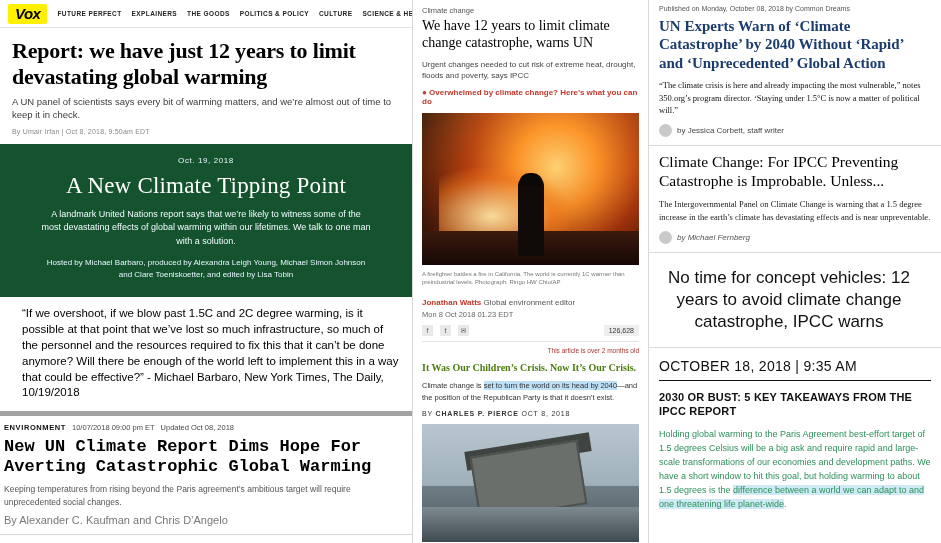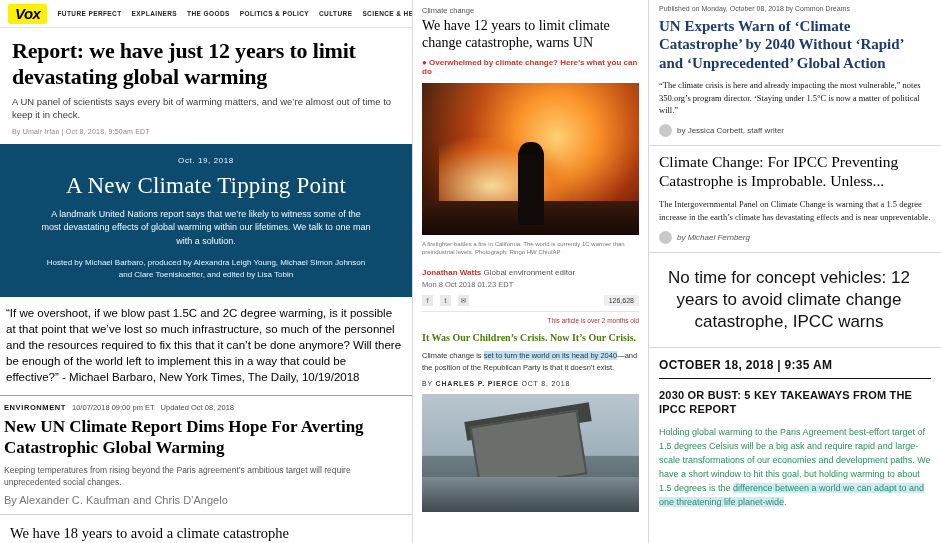--- a/index.html
+++ b/index.html
@@ -33,42 +33,42 @@
   .vox-body { padding:10px 12px 9px 12px; }
   .vox-head {
     font-family:"Liberation Serif", serif; font-weight:bold;
     font-size:22px; line-height:1.16; color:#000; letter-spacing:-0.2px;
   }
   .vox-dek { font-size:9.5px; color:#3b3b3b; margin-top:7px; line-height:1.35; }
   .vox-byline { font-size:7px; color:#8a8a8a; margin-top:6px; letter-spacing:0.2px; }
 
   
   .daily {
-    background:#0c4a6e; color:#fff; padding:12px 22px 16px 22px; text-align:center;
+    background:#14532d; color:#fff; padding:12px 22px 16px 22px; text-align:center;
   }
   .daily-date { font-size:8px; letter-spacing:0.6px; margin-bottom:8px; color:#eaf6ff; }
   .daily-title {
     font-family:"Liberation Serif", serif; font-size:23px; font-weight:normal;
     letter-spacing:0.2px; margin-bottom:9px;
   }
   .daily-sum { font-size:9px; line-height:1.5; color:#f2fbff; max-width:330px; margin:0 auto 9px auto; }
   .daily-credits { font-size:8px; line-height:1.5; color:#e6f5ff; max-width:330px; margin:0 auto; }
 
   
   .quote {
-    padding:9px 10px 10px 6px; font-size:11.5px; line-height:1.38; color:#000;
-    border-bottom:1px solid #a3a3a3;
+    padding:9px 10px 10px 22px; font-size:11.5px; line-height:1.38; color:#000;
+    border-bottom:5px solid #a3a3a3;
   }
 
   
   .hp { padding:7px 10px 8px 4px; border-bottom:1px solid #d5d5d5;}
   .hp-kicker { display:flex; align-items:center; gap:6px; font-size:7.5px; color:#4a4a4a; }
   .hp-kicker .tag { font-weight:bold; color:#111; letter-spacing:0.6px; }
   .hp-head {
-    font-family:Liberation Serif, serif; font-weight:bold; font-size:17px;
+    font-family:Liberation Mono, monospace; font-weight:bold; font-size:17px;
     line-height:1.18; margin-top:5px; color:#000;
   }
   .hp-dek { font-size:8.5px; color:#555; line-height:1.45; margin-top:6px; }
   .hp-by { font-size:11px; color:#777; margin-top:6px; }
 
   
   .eco { padding:9px 10px 8px 10px; }
   .eco-head {
     font-family:"Liberation Serif", serif; font-size:14.5px; color:#000;
     line-height:1.25; margin-bottom:9px;
@@ -160,21 +160,21 @@
   .ipcc-head {
     font-family:"Liberation Serif", serif; font-size:15.5px; line-height:1.22; color:#000;
   }
   .ipcc-dek { font-family:"Liberation Serif", serif; font-size:8.5px; color:#222; line-height:1.5; margin-top:7px; }
   .ipcc-by { font-size:8px; color:#555; margin-top:8px; display:flex; align-items:center; gap:5px; font-style:italic;}
 
   .tc { padding:14px 24px 14px 12px; border-bottom:1px solid #d9d9d9; text-align:center; }
   .tc-head { font-size:17px; line-height:1.28; color:#111; }
 
   .vice { padding:10px 10px 10px 10px; }
-  .vice-date { font-size:12px; font-weight:bold; color:#111; letter-spacing:0.3px; }
+  .vice-date { font-size:14px; font-weight:normal; color:#111; letter-spacing:0.3px; }
   .vice-rule { border:0; border-top:1px solid #111; margin:6px 0 9px 0; }
   .vice-head { font-size:11px; font-weight:bold; line-height:1.3; color:#111; letter-spacing:0.2px; }
   .vice-body { font-size:9px; line-height:1.55; color:#2f8f5b; margin-top:10px; }
   .hl-cyan { background:#cdeaf5; }
 </style>
 </head>
 <body>
 
 <div class="collage">
 
@@ -223,20 +223,21 @@
     <div class="eco">
       <div class="eco-head">We have 18 years to avoid a climate catastrophe</div>
 
     </div>
   </div>
 
   <div class="col col-mid">
     <div class="mid-pad">
       <div class="g-kicker">Climate change</div>
       <div class="g-head">We have 12 years to limit climate change catastrophe, warns UN</div>
+      <div class="g-dek">Urgent changes needed to cut risk of extreme heat, drought, floods and poverty, says IPCC</div>
       <div class="g-bullet">
         <span class="dot">● </span><span>Overwhelmed by climate change? Here’s what you can do</span>
       </div>
 
       <div class="photo-wrap">
         <div class="photo">
           <div class="flame"></div>
           <div class="fire2"></div>
           <div class="ground"></div>
           <div class="figure"></div>

